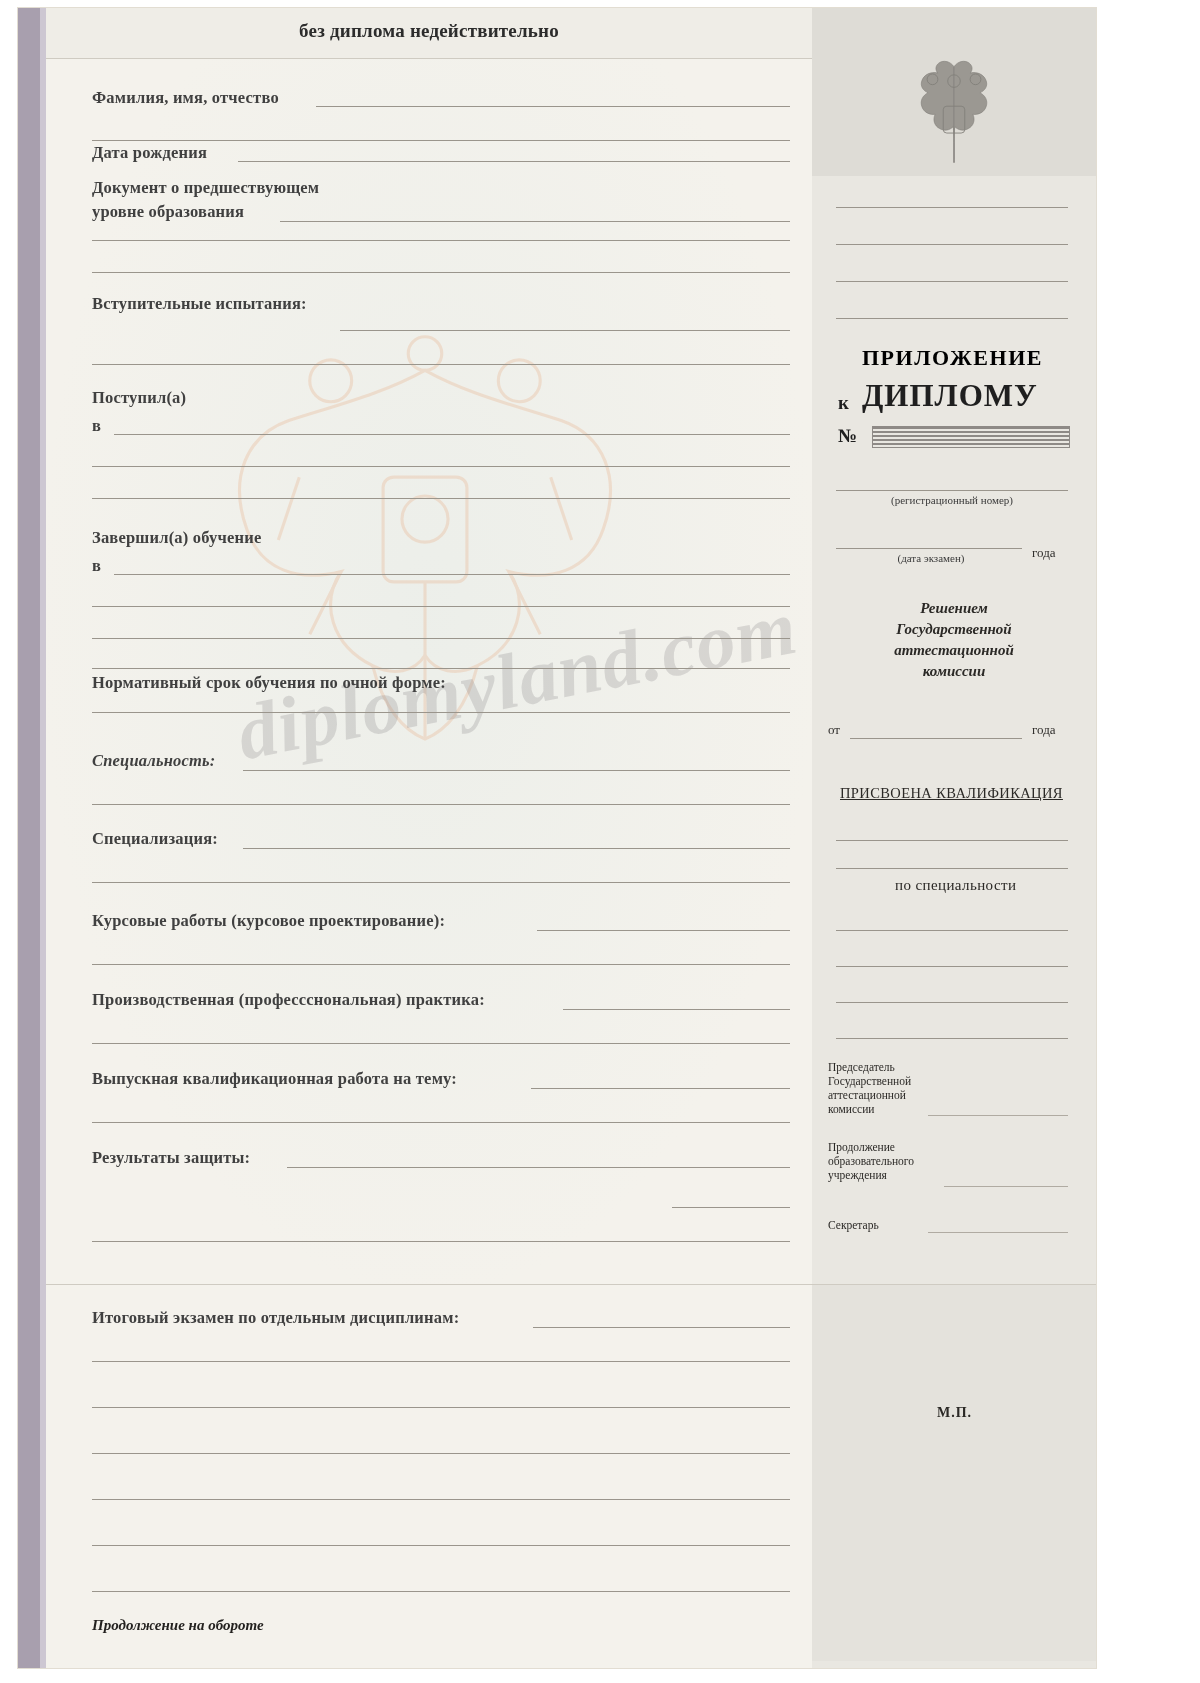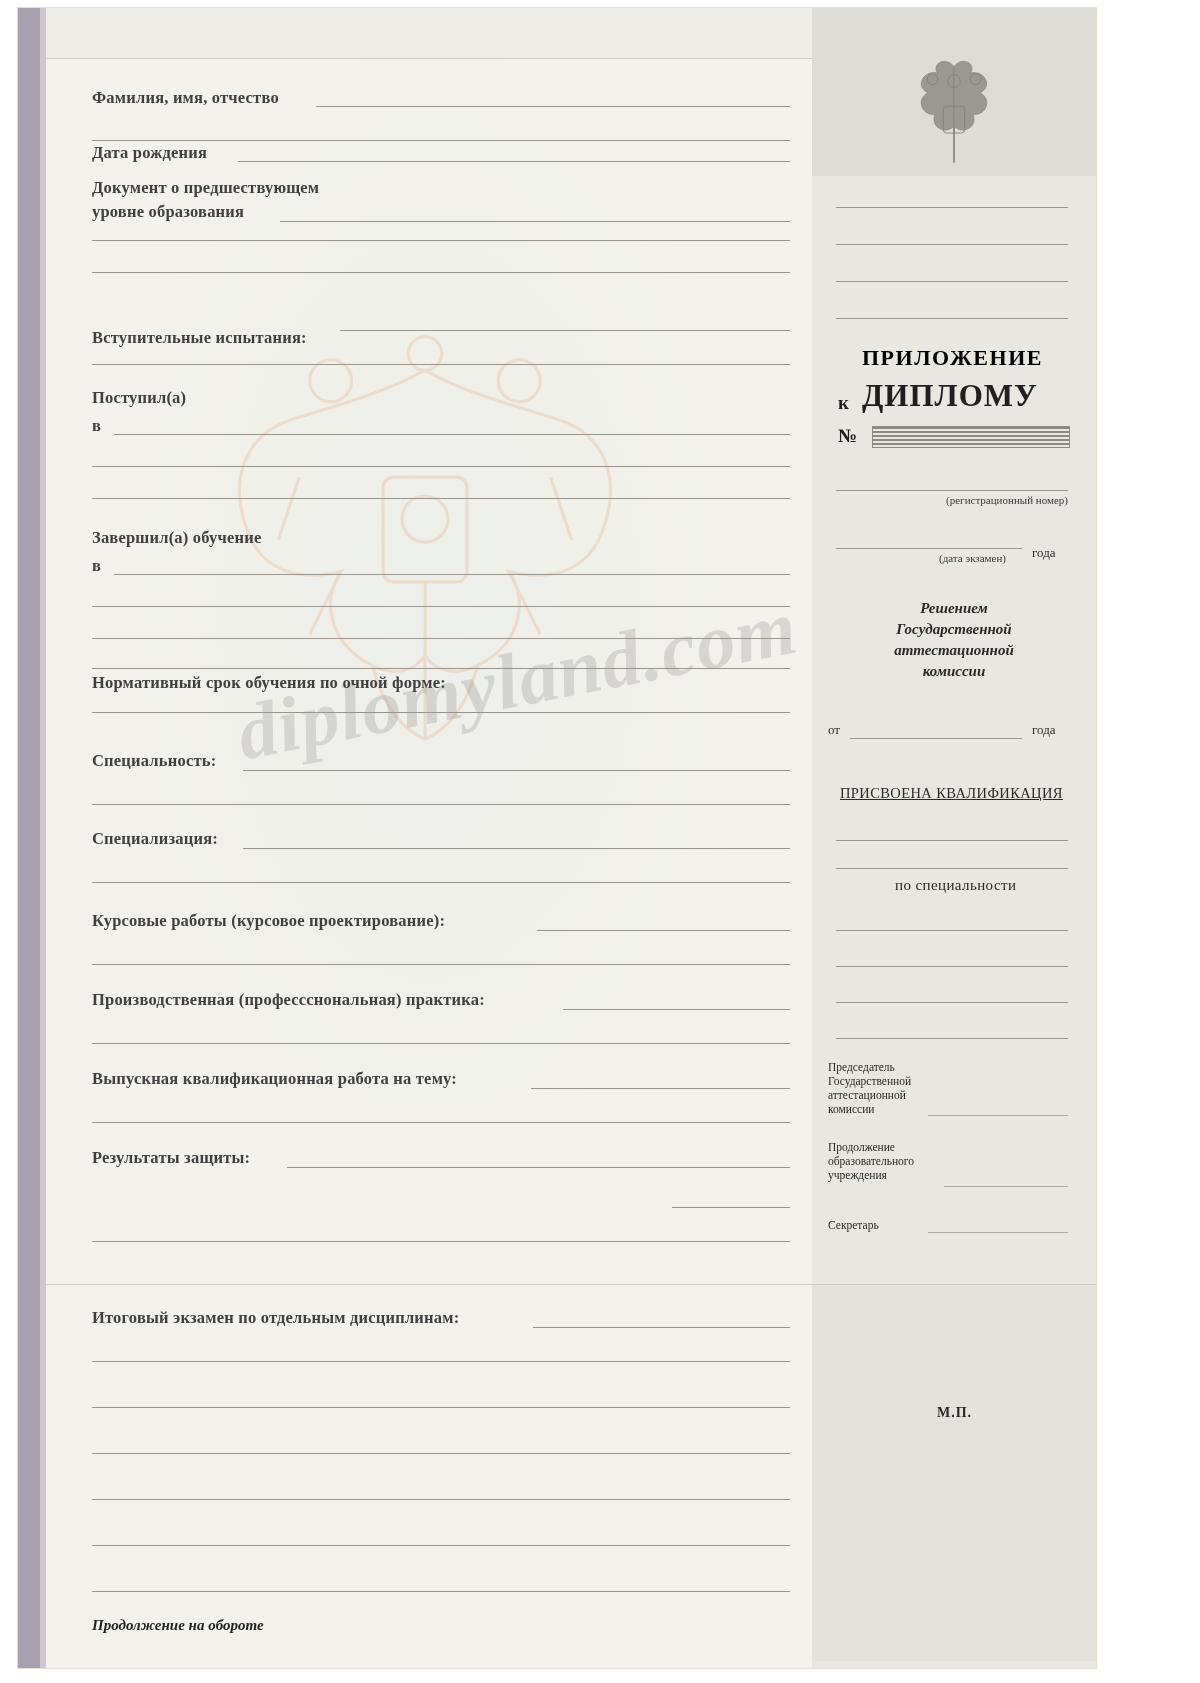--- a/index.html
+++ b/index.html
@@ -147,21 +147,21 @@
     height: 0;
     border-bottom: 1px solid #9a958c;
   }
   .rule.thin { border-bottom: 1px solid #b0aba2; }
 
   
   .cap {
     position: absolute;
     font-size: 11px;
     color: #3a3a3a;
-    text-align: right;
+    text-align: center;
     white-space: nowrap;
   }
   .cap-l {
     position: absolute;
     font-size: 13px;
     color: #2e2c2a;
     white-space: nowrap;
   }
   .big-pril {
     position: absolute;
@@ -284,20 +284,21 @@
   <div class="form-body"></div>
   <div class="tint-left"></div>
   <div class="right-panel"></div>
   <div class="right-head"></div>
   <div class="head-left"></div>
   <div class="bottom-band"></div>
   <div class="bottom-right"></div>
   <div class="binding"></div>
   <div class="binding-inner"></div>
 
+  <div class="head-title">без диплома недействительно</div>
 
   <svg class="crest-small" viewBox="0 0 120 125">
     <g fill="#8d8a84" stroke="#6e6b66" stroke-width="0.7">
       <path d="M60 12 c-4 -6 -12 -8 -17 -4 c-4 3 -4 8 -1 11 c-8 -2 -16 2 -18 9 c-2 6 2 11 7 13 c-6 3 -9 9 -7 15 c2 7 9 10 15 9 c-3 6 -1 13 5 16 c5 3 11 2 15 -2 c1 6 1 12 1 18 c0 6 0 12 0 18 c0 0 0 4 0 4 c0 0 0 0 0 0 z"></path>
       <path d="M60 12 c4 -6 12 -8 17 -4 c4 3 4 8 1 11 c8 -2 16 2 18 9 c2 6 -2 11 -7 13 c6 3 9 9 7 15 c-2 7 -9 10 -15 9 c3 6 1 13 -5 16 c-5 3 -11 2 -15 -2 c-1 6 -1 12 -1 18 c0 6 0 12 0 18 c0 0 0 4 0 4 c0 0 0 0 0 0 z"></path>
     </g>
     <g fill="none" stroke="#6e6b66" stroke-width="1">
       <rect x="48" y="56" width="24" height="30" rx="4"></rect>
       <circle cx="60" cy="28" r="7"></circle>
       <circle cx="36" cy="26" r="6"></circle>
@@ -327,41 +328,41 @@
 
   <div class="lbl" style="left:92px; top:143px;">Дата рождения</div>
   <div class="rule" style="left:238px; top:161px; width:552px;"></div>
 
   <div class="lbl" style="left:92px; top:178px;">Документ о предшествующем</div>
   <div class="lbl" style="left:92px; top:202px;">уровне образования</div>
   <div class="rule" style="left:280px; top:221px; width:510px;"></div>
   <div class="rule" style="left:92px; top:240px; width:698px;"></div>
   <div class="rule" style="left:92px; top:272px; width:698px;"></div>
 
-  <div class="lbl" style="left:92px; top:328px;">Вступительные испытания:</div>
+  <div class="lbl" style="left:92px; top:294px;">Вступительные испытания:</div>
   <div class="rule" style="left:340px; top:330px; width:450px;"></div>
   <div class="rule" style="left:92px; top:364px; width:698px;"></div>
 
   <div class="lbl" style="left:92px; top:388px;">Поступил(а)</div>
   <div class="lbl" style="left:92px; top:416px;">в</div>
   <div class="rule" style="left:114px; top:434px; width:676px;"></div>
   <div class="rule" style="left:92px; top:466px; width:698px;"></div>
   <div class="rule" style="left:92px; top:498px; width:698px;"></div>
 
   <div class="lbl" style="left:92px; top:528px;">Завершил(а) обучение</div>
   <div class="lbl" style="left:92px; top:556px;">в</div>
   <div class="rule" style="left:114px; top:574px; width:676px;"></div>
   <div class="rule" style="left:92px; top:606px; width:698px;"></div>
   <div class="rule" style="left:92px; top:638px; width:698px;"></div>
   <div class="rule" style="left:92px; top:668px; width:698px;"></div>
 
   <div class="lbl" style="left:92px; top:673px;">Нормативный срок обучения по очной форме:</div>
   <div class="rule" style="left:92px; top:712px; width:698px;"></div>
 
-  <div class="lbl" style="left:92px; top:751px;">Специальность:</div>
+  <div class="lbl" style="left:92px; top:751px;font-style:italic;">Специальность:</div>
   <div class="rule" style="left:243px; top:770px; width:547px;"></div>
   <div class="rule" style="left:92px; top:804px; width:698px;"></div>
 
   <div class="lbl" style="left:92px; top:829px;">Специализация:</div>
   <div class="rule" style="left:243px; top:848px; width:547px;"></div>
   <div class="rule" style="left:92px; top:882px; width:698px;"></div>
 
   <div class="lbl" style="left:92px; top:911px;">Курсовые работы (курсовое проектирование):</div>
   <div class="rule" style="left:537px; top:930px; width:253px;"></div>
   <div class="rule" style="left:92px; top:964px; width:698px;"></div>

